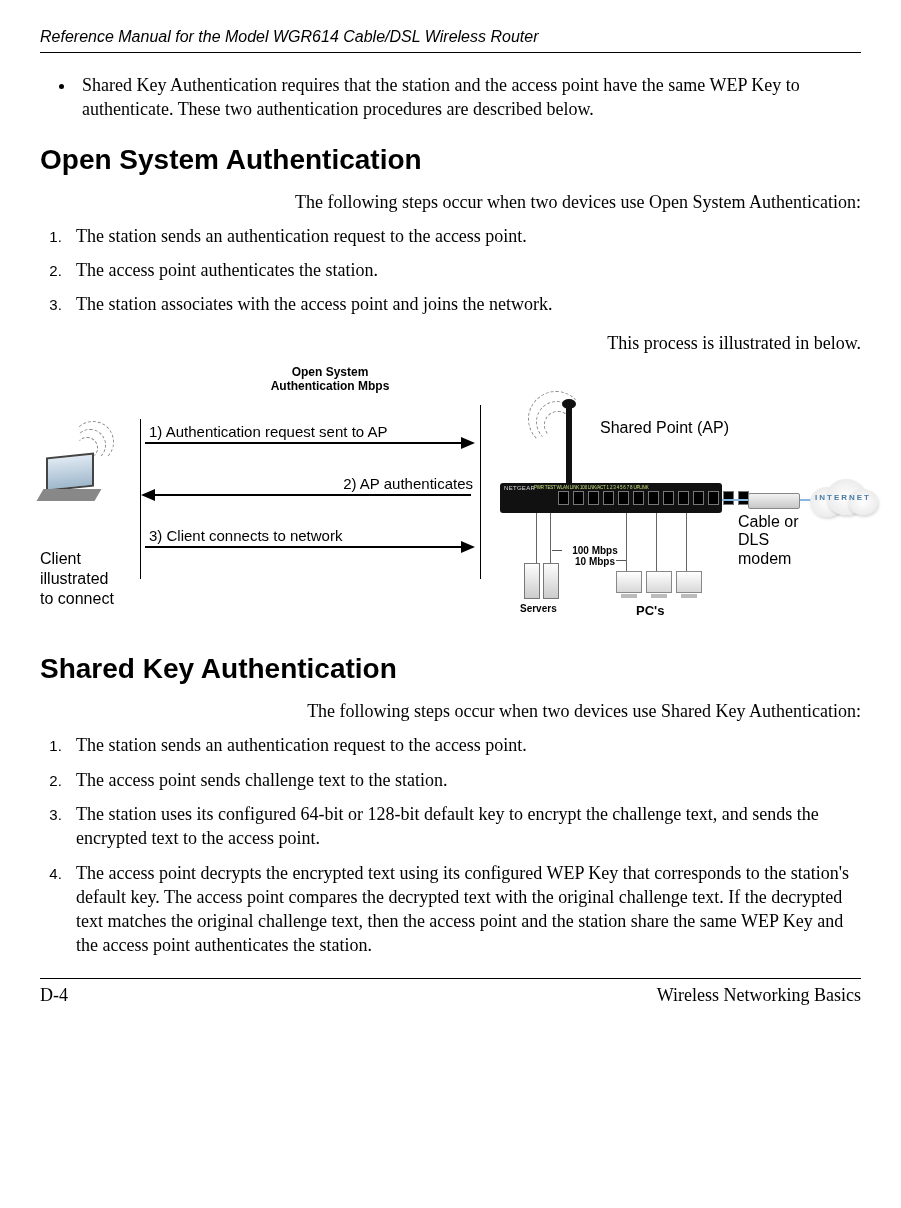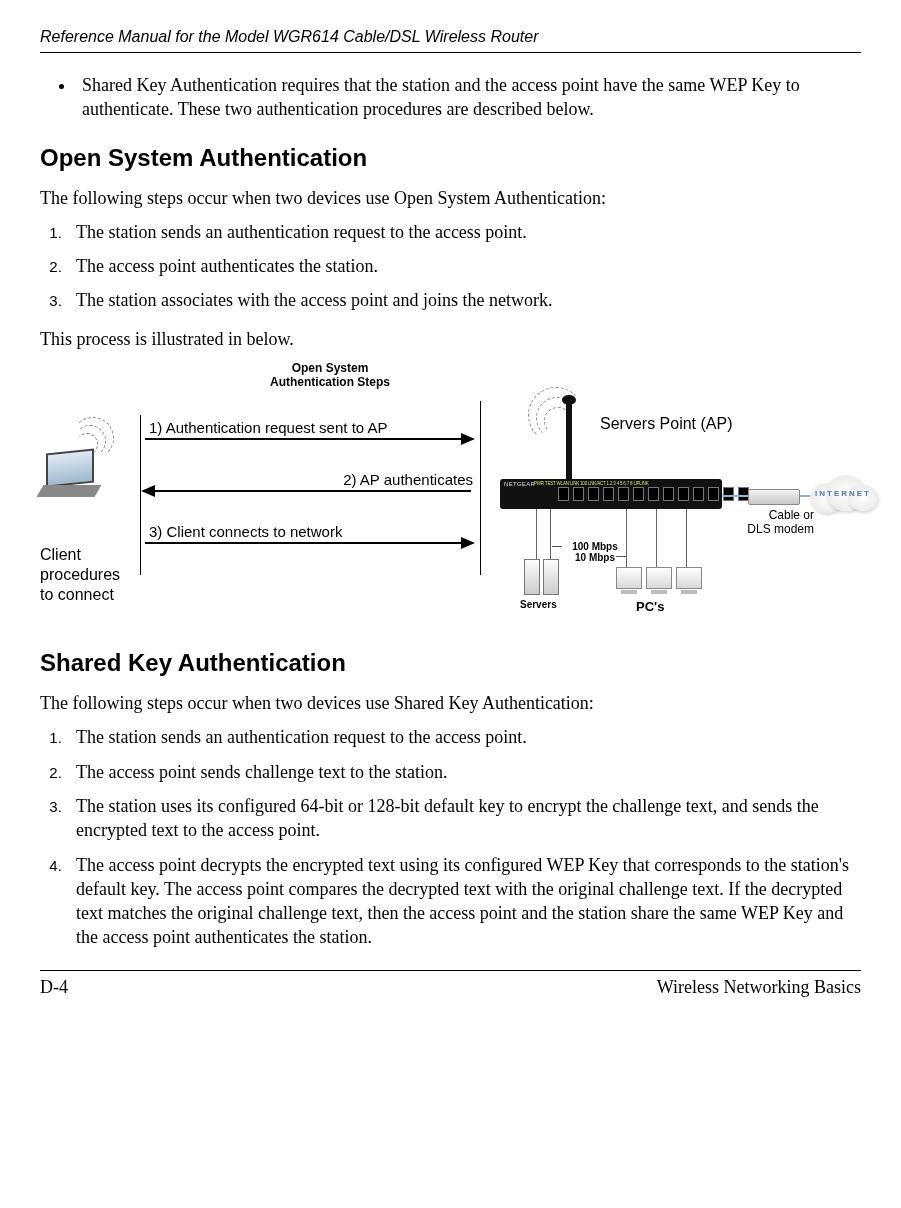--- a/index.html
+++ b/index.html
@@ -37,26 +37,27 @@
     padding-left: 36px;
   }
   ul.bullets li {
     padding-left: 6px;
     margin-bottom: 6px;
     line-height: 1.35;
   }
   h2.section {
     font-family: Arial, Helvetica, sans-serif;
     font-weight: bold;
-    font-size: 24px;
+    font-size: 28px;
     margin: 18px 0 14px 0;
   }
   p.intro {
     margin: 12px 0 10px 0;
     line-height: 1.35;
+    text-align: right;
   }
   ol.steps {
     margin: 6px 0 14px 0;
     padding-left: 26px;
   }
   ol.steps > li {
     margin-bottom: 10px;
     line-height: 1.35;
     padding-left: 10px;
   }
@@ -314,22 +315,22 @@
     position: absolute;
     left: 258px; top: 98px;
     width: 50px; height: 14px;
     background: linear-gradient(#f2f2f2,#c8c8c8);
     border: 1px solid #888;
     border-radius: 2px;
   }
   .modem-label {
     position: absolute;
     left: 248px; top: 118px;
-    font-size: 12px;
-    text-align: right;
+    font-size: 16px;
+    text-align: left;
     width: 76px;
     line-height: 1.15;
   }
   .cloud {
     position: absolute;
     left: 318px; top: 80px;
     width: 70px; height: 46px;
   }
   .cloud .blob {
     position:absolute;
@@ -373,36 +374,36 @@
     <li>The station sends an authentication request to the access point.</li>
     <li>The access point authenticates the station.</li>
     <li>The station associates with the access point and joins the network.</li>
   </ol>
 
   <p class="intro">This process is illustrated in below.</p>
 
   <div class="diagram">
     <div class="diag-title">
       <span>Open System</span><br>
-      <span>Authentication Steps</span>
+      <span>Authentication Mbps</span>
     </div>
 
     <div class="client-box">
       <div class="wifi-waves">
         <span style="width:20px;height:20px;left:0;top:12px"></span>
         <span style="width:30px;height:30px;left:-2px;top:4px"></span>
         <span style="width:40px;height:40px;left:-4px;top:-4px"></span>
       </div>
       <div class="laptop">
         <div class="screen"></div>
         <div class="base"></div>
       </div>
       <div class="client-label">
         <span>Client</span><br>
-        <span>procedures</span><br>
+        <span>illustrated</span><br>
         <span>to connect</span>
       </div>
     </div>
 
     <div class="arrow-area">
       <div class="arrow-row">
         <div class="arrow-label">1) Authentication request sent to AP</div>
         <div class="arrow-line" style="width:326px">
           <div class="arrow-head-r"></div>
         </div>
@@ -423,21 +424,21 @@
 
     <div class="right-sep"></div>
 
     <div class="ap-area">
       <div class="ap-waves">
         <span style="width:26px;height:26px;left:24px;top:16px"></span>
         <span style="width:40px;height:40px;left:16px;top:6px"></span>
         <span style="width:54px;height:54px;left:8px;top:-4px"></span>
       </div>
       <div class="antenna"></div>
-      <div class="ap-label">Servers Point (AP)</div>
+      <div class="ap-label">Shared Point (AP)</div>
 
       <div class="router">
         <div class="brand">NETGEAR</div>
         <div class="labels">PWR  TEST  WLAN  LINK  100  LNK/ACT  1  2  3  4  5  6  7  8  UPLINK</div>
         <div class="ports">
           <div class="port"></div>
             <div class="port"></div>
             <div class="port"></div>
             <div class="port"></div>
           <div class="port"></div>

